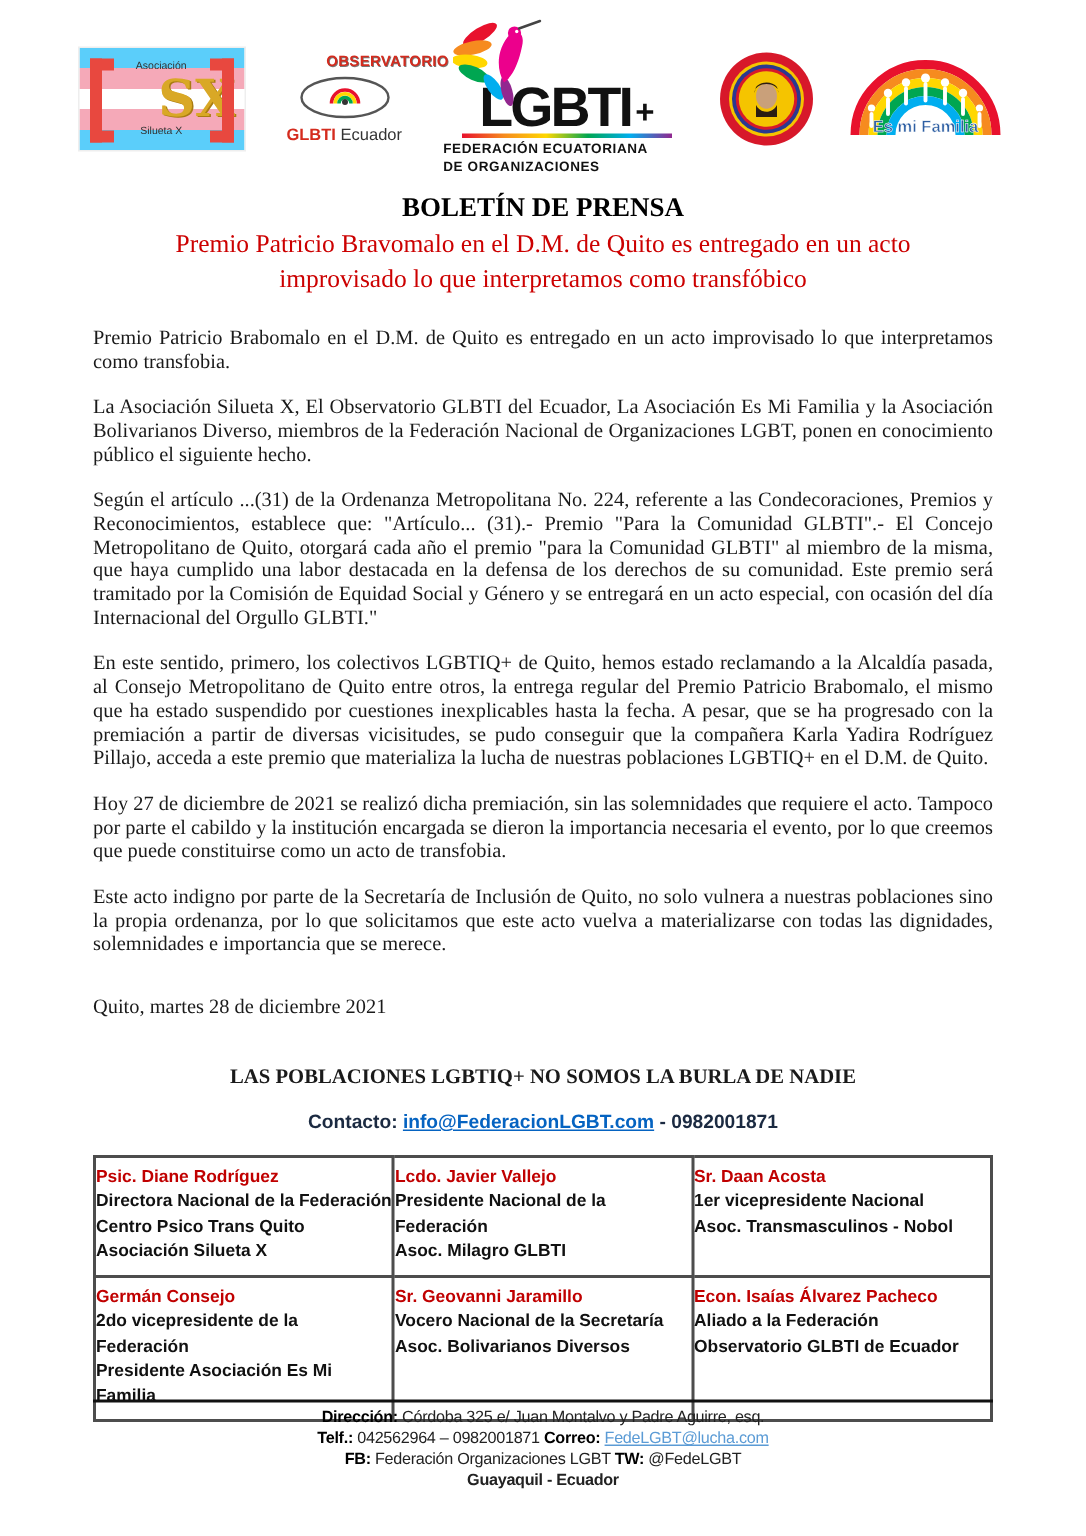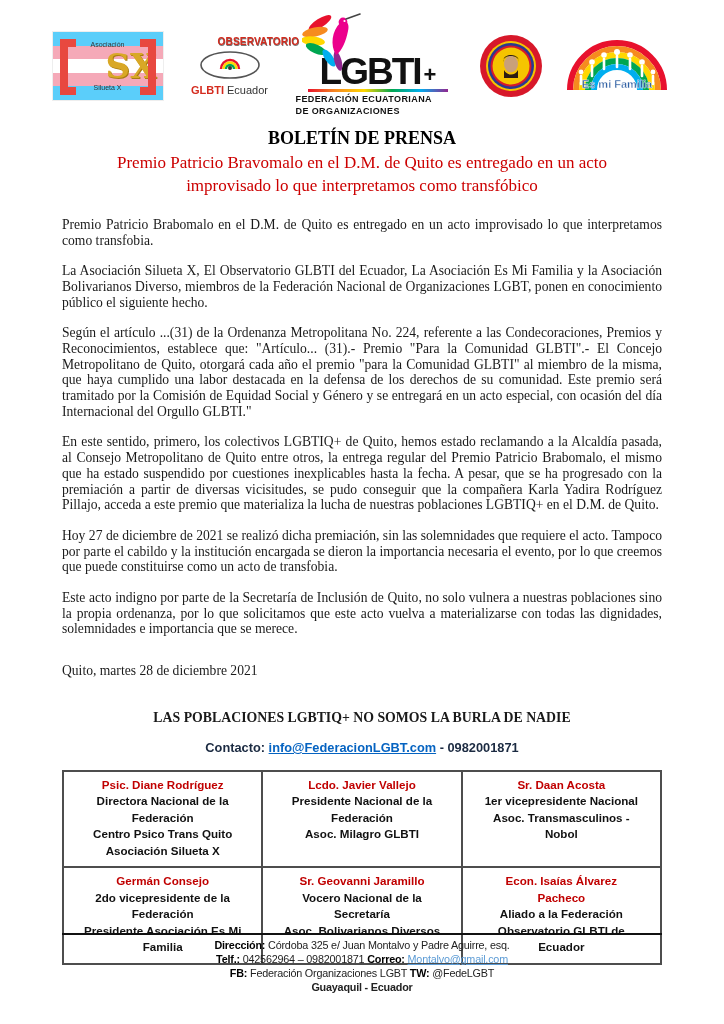--- a/index.html
+++ b/index.html
@@ -46,22 +46,22 @@
   .doc-title { text-align:center; font-size:18px; font-weight:bold; color:#000; margin-top:10px; }
   .doc-subtitle { text-align:center; font-size:17px; font-weight:normal; color:#CC0000; line-height:1.35; margin:3px 18px 0; }
   .body-p { font-size:13.6px; line-height:1.155; text-align:justify; margin-top:15px; }
   .date-line { font-size:13.6px; margin-top:26px; }
   .slogan { text-align:center; font-size:13.8px; font-weight:bold; margin-top:31px; }
   .contact { text-align:center; font-family:"Liberation Sans", sans-serif; font-size:12.8px; font-weight:bold; margin-top:14px; color:#1b2a41; }
   .contact a { color:#0563C1; text-decoration:underline; }
 
   
   .sig-table { width:100%; border-collapse:collapse; margin-top:15px; table-layout:fixed; }
-  .sig-table td { border:2px solid #4d4d4d; vertical-align:top; padding:5px 19px 7px;
-    font-family:"Liberation Sans", sans-serif; font-size:11.6px; font-weight:bold; line-height:1.42; color:#111;text-align:center; }
+  .sig-table td { border:2px solid #4d4d4d; vertical-align:top; padding:5px 0 7px;
+    font-family:"Liberation Sans", sans-serif; font-size:11.6px; font-weight:bold; line-height:1.42; color:#111; }
   .sig-name { color:#C00000; }
 
   
   .footer { position:absolute; left:62px; right:62px; top:919px; border-top:2.5px solid #111; padding-top:3px;
     text-align:center; font-family:"Liberation Sans", sans-serif; font-size:10.8px; color:#222; line-height:1.3; letter-spacing:-.2px; }
   .footer b { color:#000; }
   .footer a { color:#5B9BD5; text-decoration:underline; }
   .footer .last { font-weight:bold; }
 </style>
 </head>
@@ -217,21 +217,21 @@
       </td>
     </tr>
   </tbody>
     </table>
 
   <div class="footer">
     <div>
       <b>Dirección:</b><span> Córdoba 325 e/ Juan Montalvo y Padre Aguirre, esq.</span>
     </div>
     <div>
-      <b>Telf.:</b><span> 042562964 – 0982001871 </span><b>Correo:</b> <a href="#">Montalvo@gmail.com</a>
+      <b>Telf.:</b><span> 042562964 – 0982001871 </span><b>Correo:</b> <a href="#">FedeLGBT@lucha.com</a>
     </div>
     <div>
       <b>FB:</b><span> Federación Organizaciones LGBT </span><b>TW:</b><span> @FedeLGBT</span>
     </div>
     <div class="last">Guayaquil - Ecuador</div>
   </div>
 
 </div>
 
 </body></html>

